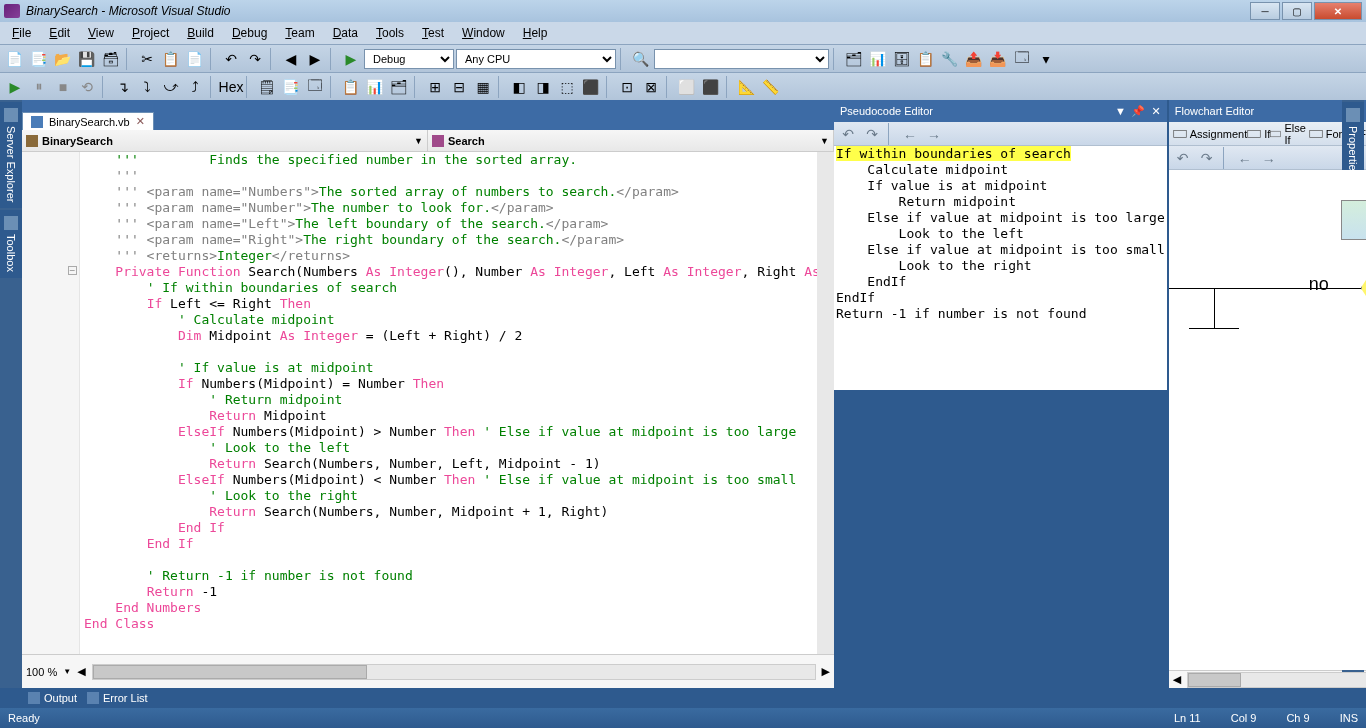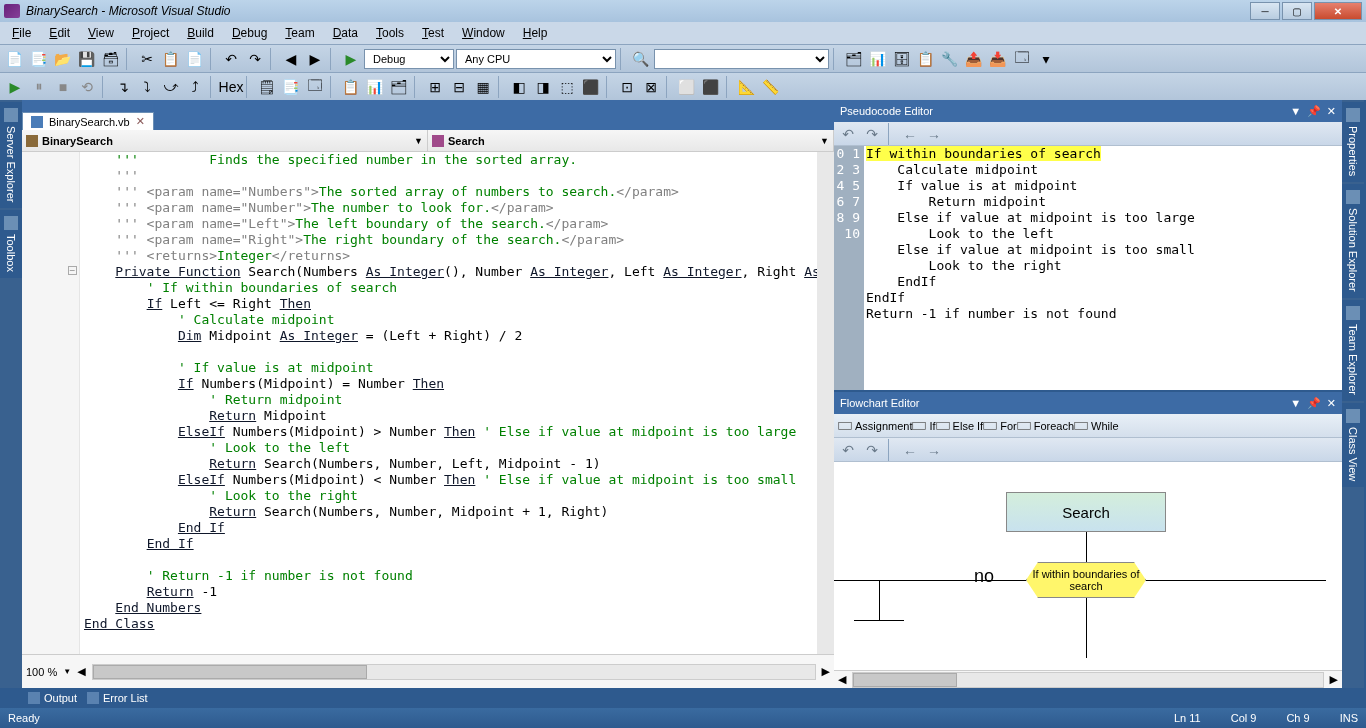--- a/index.html
+++ b/index.html
@@ -33,25 +33,25 @@
   .class-bar { height:22px; background:linear-gradient(#f6f6f6,#e8e8e8); border-bottom:1px solid #ccc; display:flex; }
   .class-combo { flex:1; display:flex; align-items:center; padding:0 4px; border-right:1px solid #ccc; gap:4px; font-size:11px; }
   .combo-ico { width:12px; height:12px; }
   .combo-ico.cls { background:#8a6a3a; }
   .combo-ico.meth { background:#a04a8a; }
   .combo-arrow { margin-left:auto; font-size:9px; }
   .code-area { flex:1; display:flex; overflow:hidden; }
   .gutter { width:58px; background:#f5f5f5; border-right:1px solid #e5e5e5; position:relative; }
   .collapse-mark { position:absolute; right:2px; font-size:10px; color:#888; border:1px solid #aaa; width:9px; height:9px; line-height:7px; text-align:center; }
   .code { font-family:Consolas,monospace; font-size:13px; line-height:16px; white-space:pre; padding:0 4px; flex:1; overflow:hidden; }
-  .c-green { color:#008000; } .c-blue { color:#0f172a;text-decoration:underline; } .c-gray { color:#808080; }
+  .c-green { color:#008000; } .c-blue { color:#ec4899; } .c-gray { color:#808080; }
   .zoom-row { height:34px; background:#f6f6f6; border-top:1px solid #ccc; display:flex; align-items:center; padding:0 4px; gap:6px; font-size:11px; }
   .hscroll-track { flex:1; height:16px; background:#e8e8e8; border:1px solid #ccc; position:relative; }
   .hscroll-thumb { position:absolute; height:14px; background:#c8c8c8; border:1px solid #aaa; top:0; }
-  .right-col { width:508px; display:flex; flex-direction:column; gap:2px; }
+  .right-col { width:508px; display:flex; flex-direction:row; gap:2px; }
   .panel { background:#fff; display:flex; flex-direction:column; }
   .panel-header { height:22px; background:#3d6ba5; color:#fff; display:flex; align-items:center; padding:0 6px; font-size:11px; justify-content:space-between; }
   .panel-header-ctrls { display:flex; gap:6px; font-size:11px; }
   .panel-toolbar { height:24px; background:linear-gradient(#e0e8f2,#c9d7e8); border-bottom:1px solid #b0bfd0; display:flex; align-items:center; padding:0 4px; gap:4px; }
   .arrow-btn { width:20px; height:20px; display:flex;align-items:center;justify-content:center; color:#6a7a8a; font-size:14px; }
   .pseudo-body { flex:1; display:flex; font-family:Consolas,monospace; font-size:13px; line-height:16px; }
   .pseudo-gutter { width:30px; background:#a0b0c0; color:#fff; text-align:right; padding-right:4px; }
   .pseudo-code { flex:1; white-space:pre; padding:0 2px; }
   .pseudo-hl { background:#ffff4a; }
   .fc-toolbar { height:24px; background:linear-gradient(#e8eff6,#d4dfec); border-bottom:1px solid #b0bfd0; display:flex; align-items:center; padding:0 4px; font-size:11px; }
@@ -260,32 +260,20 @@
         </div>
       </div>
       <div class="panel-toolbar">
         <div class="arrow-btn">↶</div>
         <div class="arrow-btn">↷</div>
         <div class="tool-sep"></div>
         <div class="arrow-btn">←</div>
         <div class="arrow-btn">→</div>
       </div>
       <div class="pseudo-body">
-        <div class="pseudo-gutter" id="pseudo-gutter">0
-1
-2
-3
-4
-5
-6
-7
-8
-9
-10
-</div>
         <div class="pseudo-code" id="pseudo-code"><span class="pseudo-hl">If within boundaries of search</span>
     Calculate midpoint
     If value is at midpoint
         Return midpoint
     Else if value at midpoint is too large
         Look to the left
     Else if value at midpoint is too small
         Look to the right
     EndIf
 EndIf

